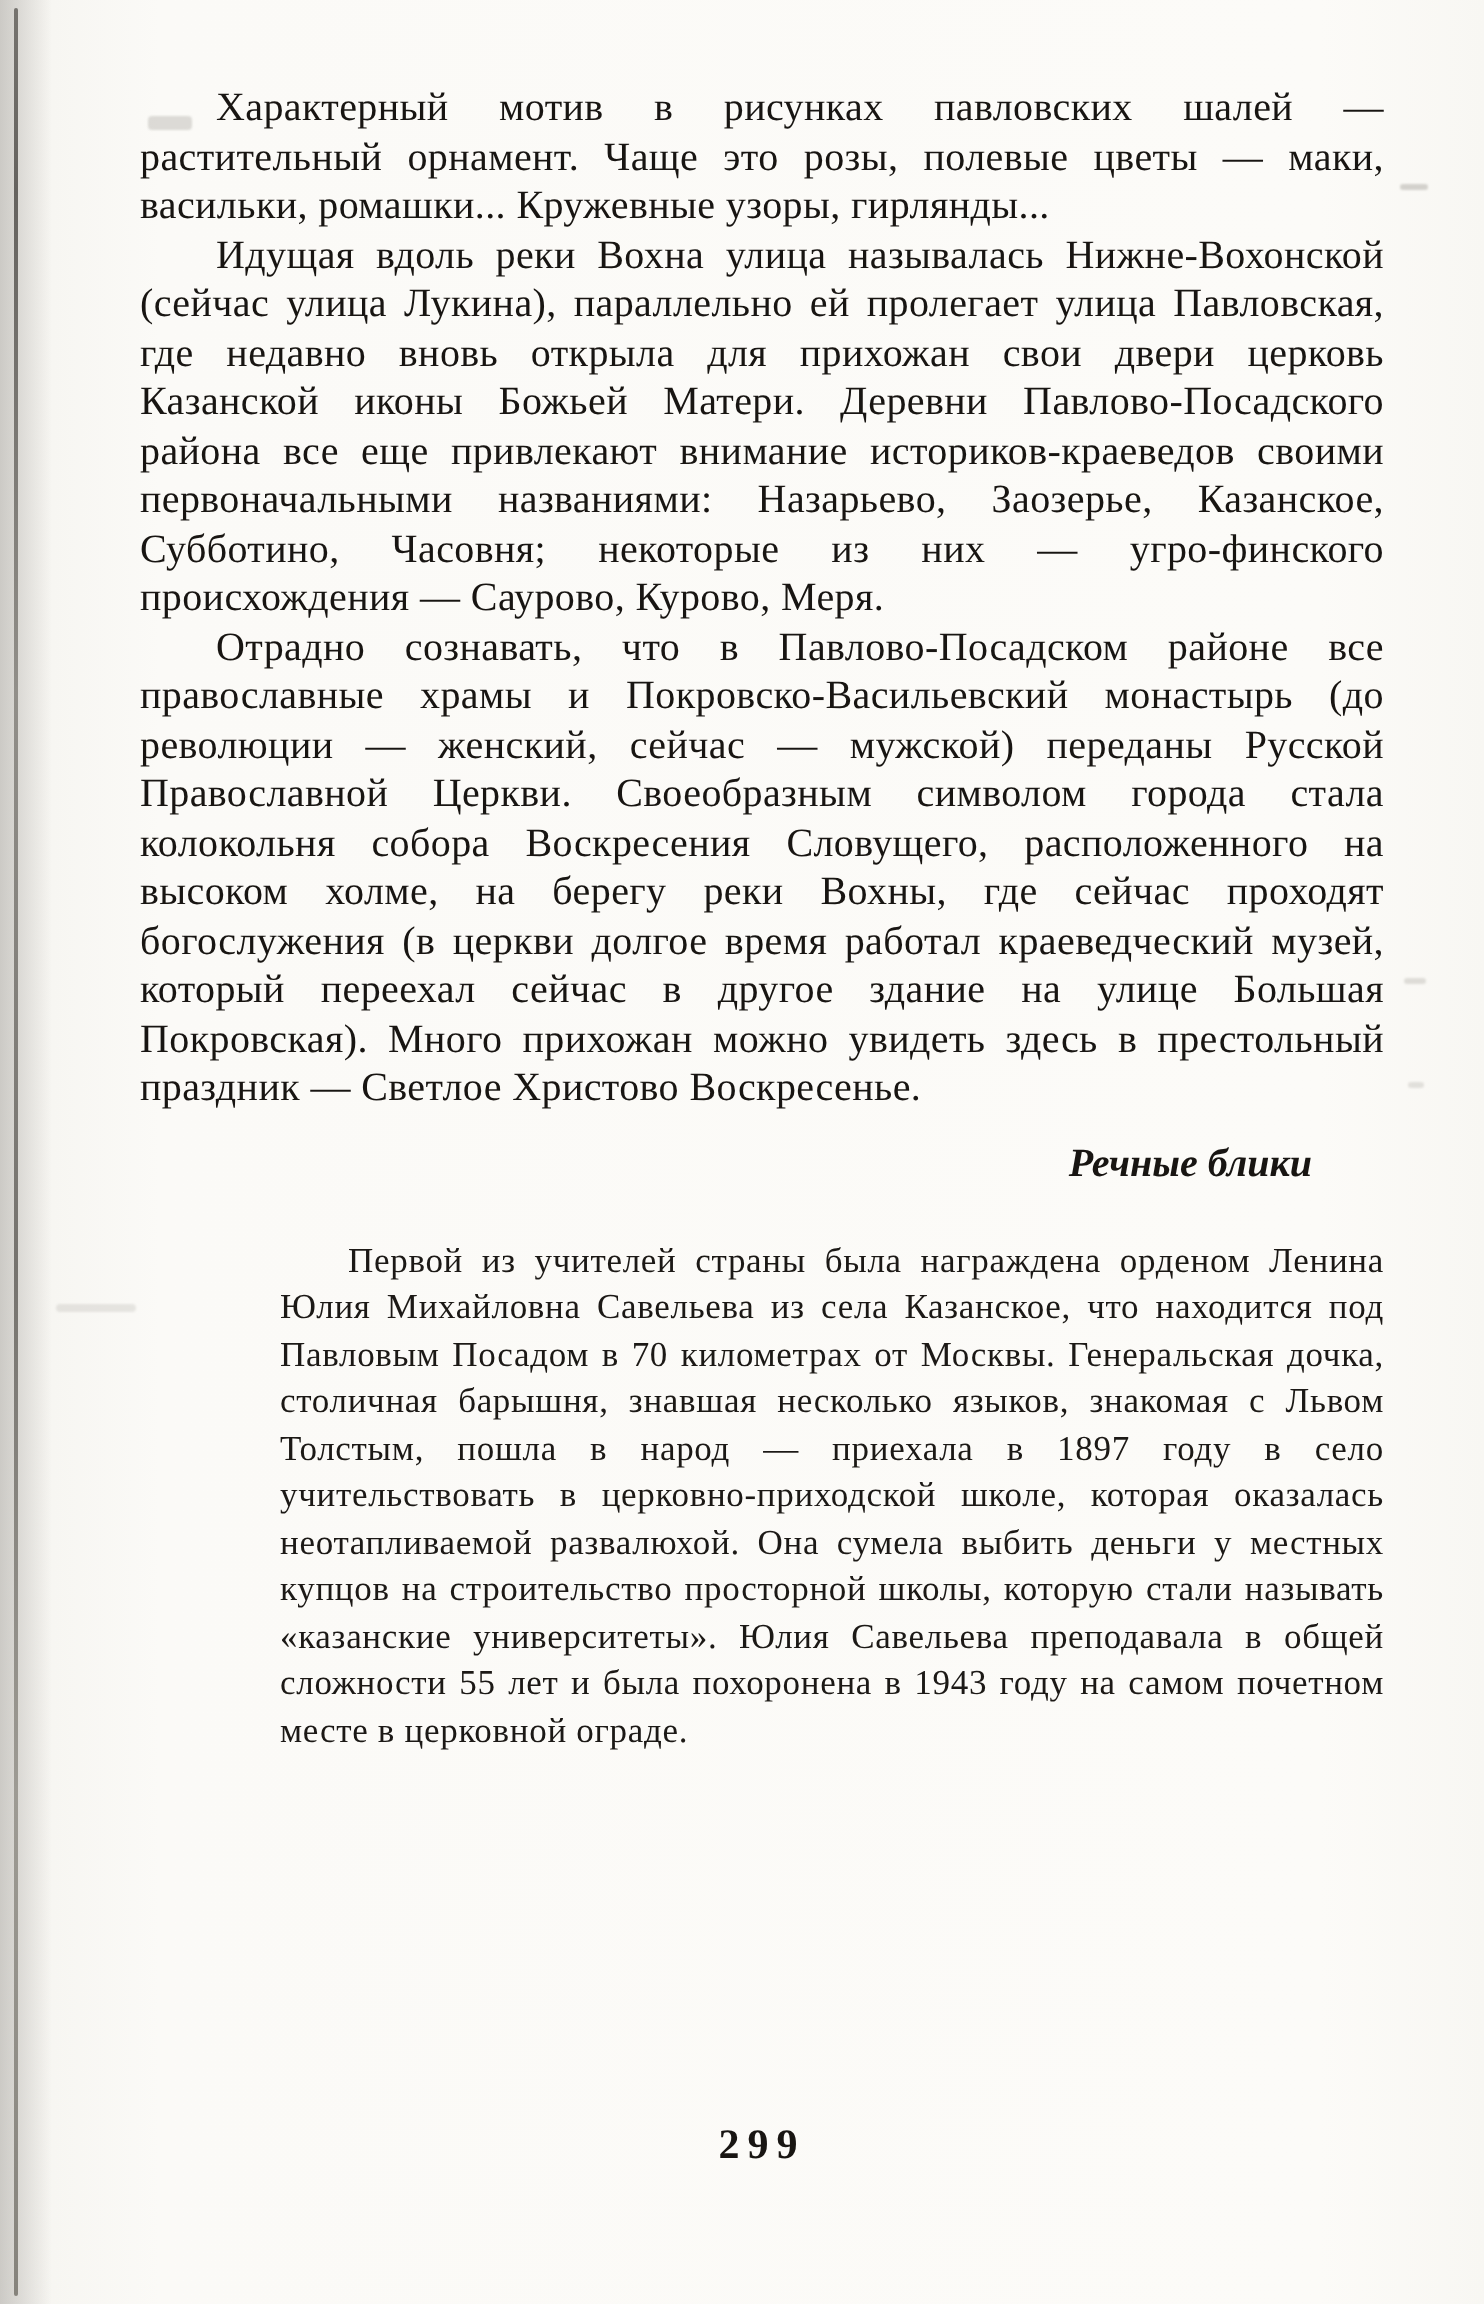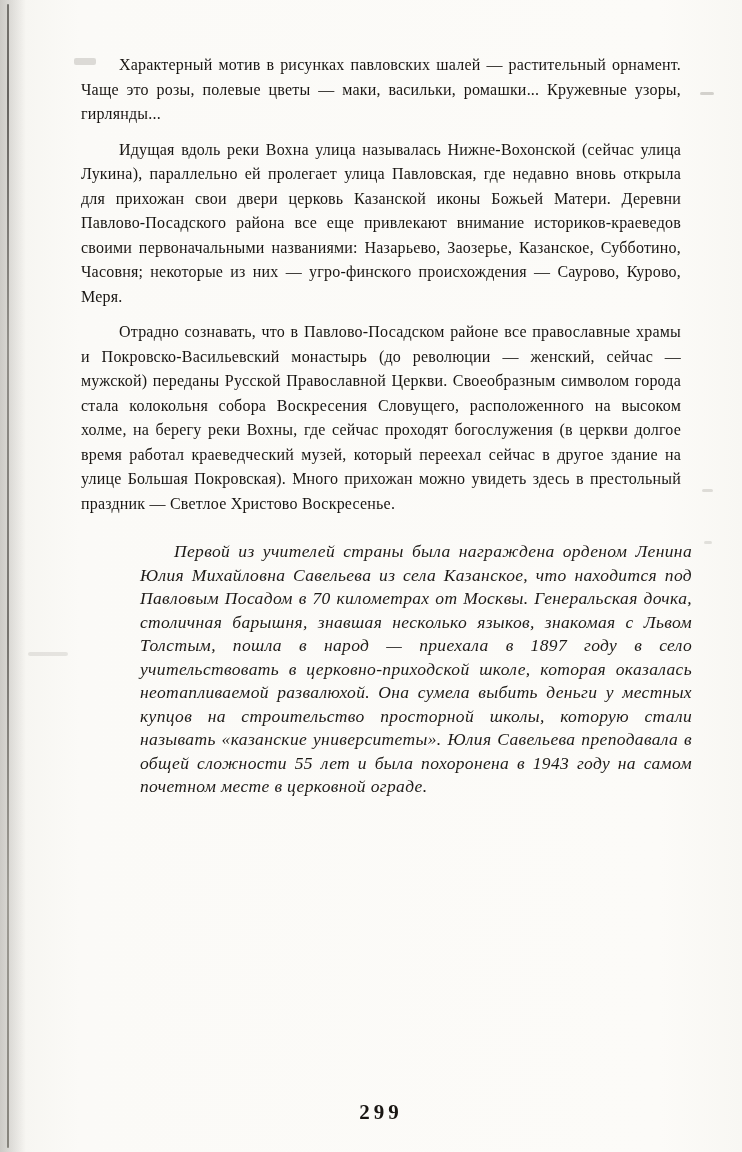--- a/index.html
+++ b/index.html
@@ -37,22 +37,22 @@
     height: 100%;
     background: linear-gradient(90deg, rgba(90,88,82,0.22), rgba(90,88,82,0));
   }
   .page-text {
     position: absolute;
     left: 70px;
     top: 42px;
     width: 622px;
   }
   .body-para {
-    margin: 11px;
-    font-size: 16px;
+    margin: 0;
+    font-size: 20px;
     line-height: 24.5px;
     letter-spacing: 0.2px;
     text-align: justify;
     text-indent: 38px;
     color: #181512;
   }
   .section-heading {
     margin: 13px 36px 10px 0;
     font-size: 20px;
     line-height: 25px;
@@ -63,28 +63,27 @@
   }
   .excerpt-para {
     margin: 24px 0 0 70px;
     width: 552px;
     font-size: 17.5px;
     line-height: 23.5px;
     letter-spacing: 0.35px;
     text-align: justify;
     text-indent: 34px;
     color: #1c1916;
-    font-style: italic;
   }
   .closing-para {
     margin-top: 27px;
   }
   .page-number {
     position: absolute;
-    top: 1100px;
+    top: 1060px;
     left: 70px;
     width: 622px;
     text-align: center;
     font-size: 21px;
     font-weight: 600;
     letter-spacing: 4px;
     color: #181512;
   }
   
   .artifact {
@@ -115,20 +114,21 @@
   <div class="artifact speck-bottom"></div>
 
   <div class="page-text">
 
     <p class="body-para">Характерный мотив в рисунках павловских шалей — растительный орнамент. Чаще это розы, полевые цветы — маки, васильки, ромашки... Кружевные узоры, гирлянды...</p>
 
     <p class="body-para">Идущая вдоль реки Вохна улица называлась Нижне-Вохонской (сейчас улица Лукина), параллельно ей пролегает улица Павловская, где недавно вновь открыла для прихожан свои двери церковь Казанской иконы Божьей Матери. Деревни Павлово-Посадского района все еще привлекают внимание историков-краеведов своими первоначальными названиями: Назарьево, Заозерье, Казанское, Субботино, Часовня; некоторые из них — угро-финского происхождения — Саурово, Курово, Меря.</p>
 
     <p class="body-para">Отрадно сознавать, что в Павлово-Посадском районе все православные храмы и Покровско-Васильевский монастырь (до революции — женский, сейчас — мужской) переданы Русской Православной Церкви. Своеобразным символом города стала колокольня собора Воскресения Словущего, расположенного на высоком холме, на берегу реки Вохны, где сейчас проходят богослужения (в церкви долгое время работал краеведческий музей, который переехал сейчас в другое здание на улице Большая Покровская). Много прихожан можно увидеть здесь в престольный праздник — Светлое Христово Воскресенье.</p>
 
+    <h3 class="section-heading">Речные блики</h3>
 
     <p class="excerpt-para">Первой из учителей страны была награждена орденом Ленина Юлия Михайловна Савельева из села Казанское, что находится под Павловым Посадом в 70 километрах от Москвы. Генеральская дочка, столичная барышня, знавшая несколько языков, знакомая с Львом Толстым, пошла в народ — приехала в 1897 году в село учительствовать в церковно-приходской школе, которая оказалась неотапливаемой развалюхой. Она сумела выбить деньги у местных купцов на строительство просторной школы, которую стали называть «казанские университеты». Юлия Савельева преподавала в общей сложности 55 лет и была похоронена в 1943 году на самом почетном месте в церковной ограде.</p>
 
 
   </div>
 
   <div class="page-number">299</div>
 
 </div>
 

